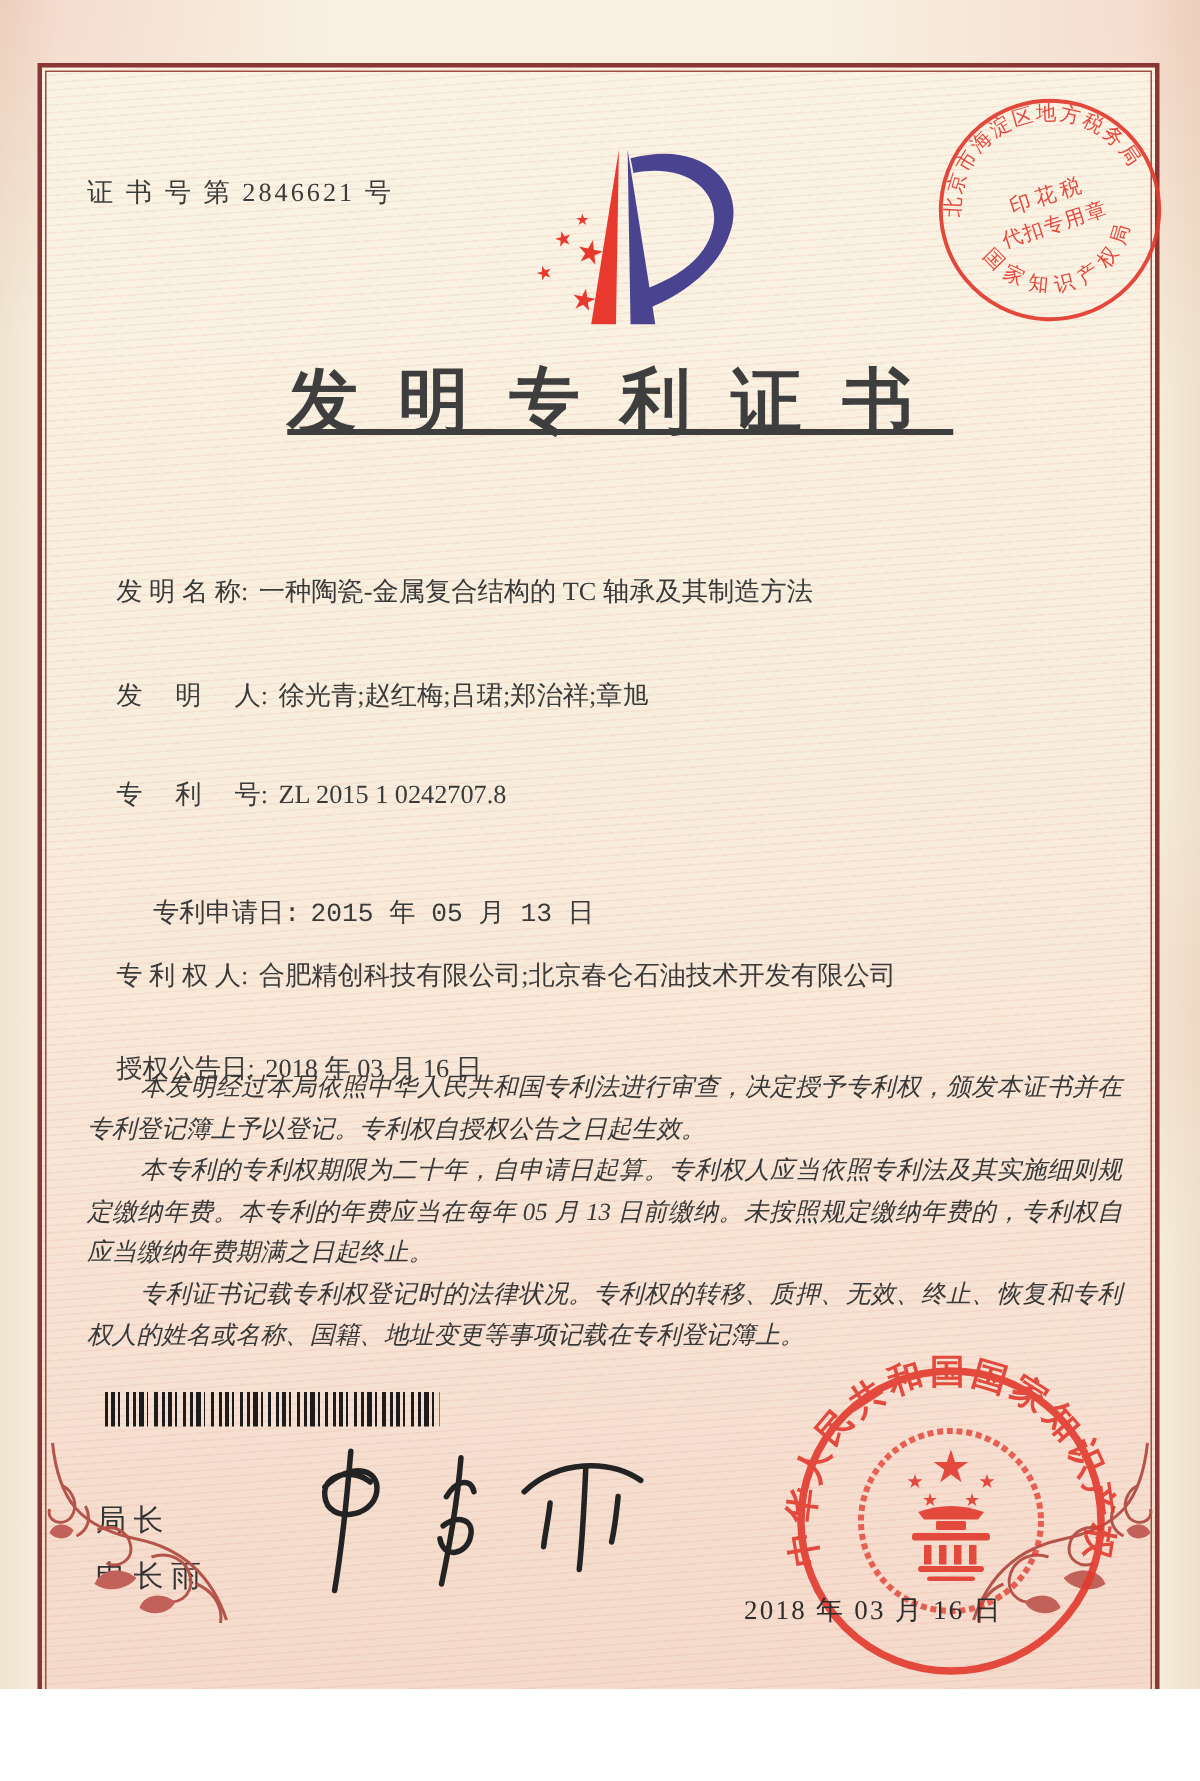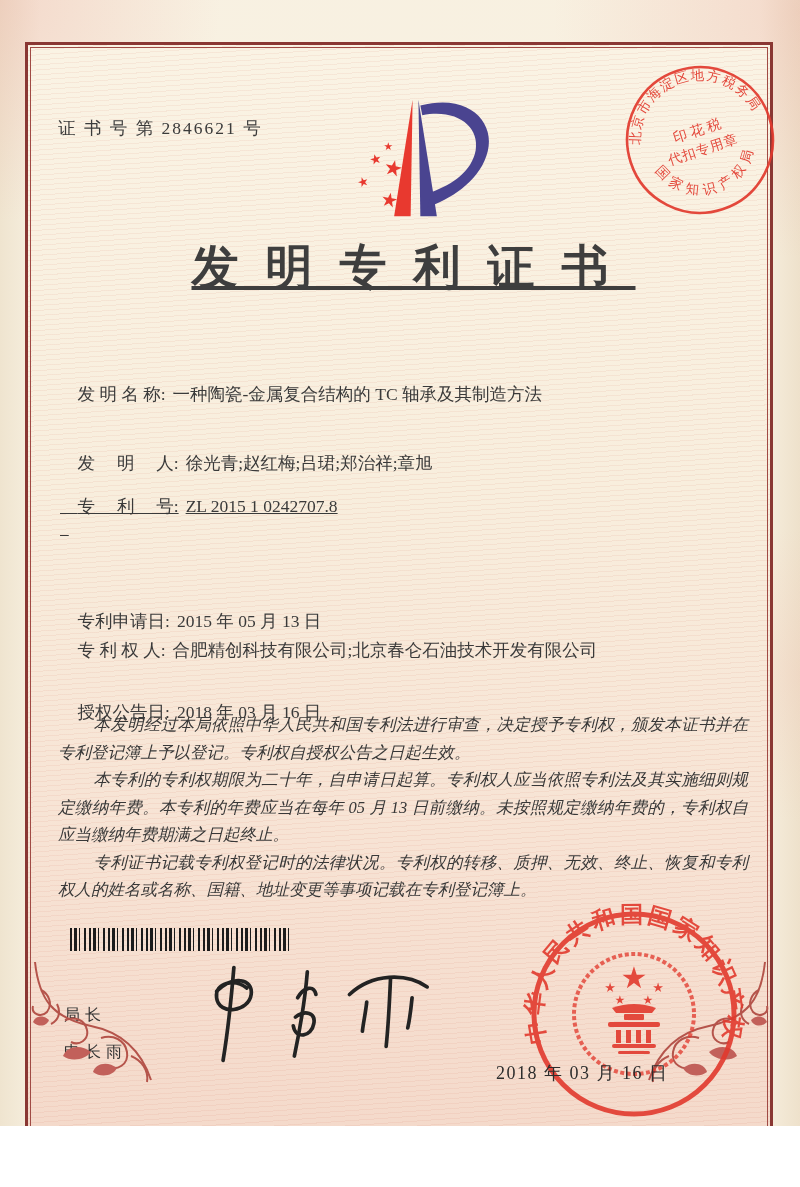--- a/index.html
+++ b/index.html
@@ -20,21 +20,21 @@
   .logo{position:absolute;left:333px;top:90px;}
   .taxstamp{position:absolute;left:622px;top:62px;transform:rotate(-18deg);opacity:.92;}
   .title{position:absolute;left:0;right:0;top:236px;text-align:center;font-size:47px;
     font-weight:600;color:#3e3e3e;letter-spacing:27px;text-indent:27px;text-decoration:underline;}
   .frow{position:absolute;left:60px;width:700px;font-size:17.5px;color:#3a3a3a;white-space:pre;}
   .frow .lab{margin-right:7px;}
   .paras{position:absolute;left:58px;top:711px;width:690px;color:#383838;font-style:italic;}
   .paras p{margin:0;font-size:16.5px;line-height:27.5px;text-indent:2.15em;text-align:justify;}
   .barcode{position:absolute;left:70px;top:928px;width:223px;height:23px;
     background:repeating-linear-gradient(90deg,#1c1c1c 0 2px,transparent 2px 4px,#1c1c1c 4px 7px,transparent 7px 9px,#1c1c1c 9px 10px,transparent 10px 14px,#1c1c1c 14px 16px,transparent 16px 19px);}
-  .signer{position:absolute;left:64px;top:996px;font-size:16px;color:#333;letter-spacing:5px;line-height:37px;}
+  .signer{position:absolute;left:64px;top:996px;font-size:20px;color:#333;letter-spacing:5px;line-height:37px;}
   .signature{position:absolute;left:168px;top:960px;}
   .sealdate{position:absolute;left:496px;top:1061px;font-size:18px;color:#2d2d2d;letter-spacing:1.5px;z-index:6;}
   .bigseal{position:absolute;left:516px;top:896px;z-index:5;opacity:.9;}
   .flourish{position:absolute;z-index:2;}
   .fl-right{right:31px;bottom:36px;}
   .fl-left{left:31px;bottom:36px;transform:scaleX(-1);}
   .seal-red{fill:#e23a2e;}
 </style>
 </head>
 <body>
@@ -74,24 +74,24 @@
   </svg>
 
   <div class="title">发明专利证书</div>
 
   <div class="frow" style="top:361px;">
     <span class="lab">发 明 名 称:</span><span>一种陶瓷-金属复合结构的 TC 轴承及其制造方法</span>
   </div>
   <div class="frow" style="top:430px;">
     <span class="lab">发　 明　 人:</span><span>徐光青;赵红梅;吕珺;郑治祥;章旭</span>
   </div>
-  <div class="frow" style="top:473px;text-decoration:underline;">
+  <div class="frow" style="top:496px;">
     <span class="lab">专　 利　 号:</span><span>ZL 2015 1 0242707.8</span>
   </div>
-  <div class="frow" style="top:588px;">
+  <div class="frow" style="top:576px;font-family:Liberation Mono, monospace;">
     <span class="lab">专利申请日:</span><span>2015 年 05 月 13 日</span>
   </div>
   <div class="frow" style="top:617px;">
     <span class="lab">专 利 权 人:</span><span>合肥精创科技有限公司;北京春仑石油技术开发有限公司</span>
   </div>
   <div class="frow" style="top:679px;">
     <span class="lab">授权公告日:</span><span>2018 年 03 月 16 日</span>
   </div>
 
   <div class="paras">

